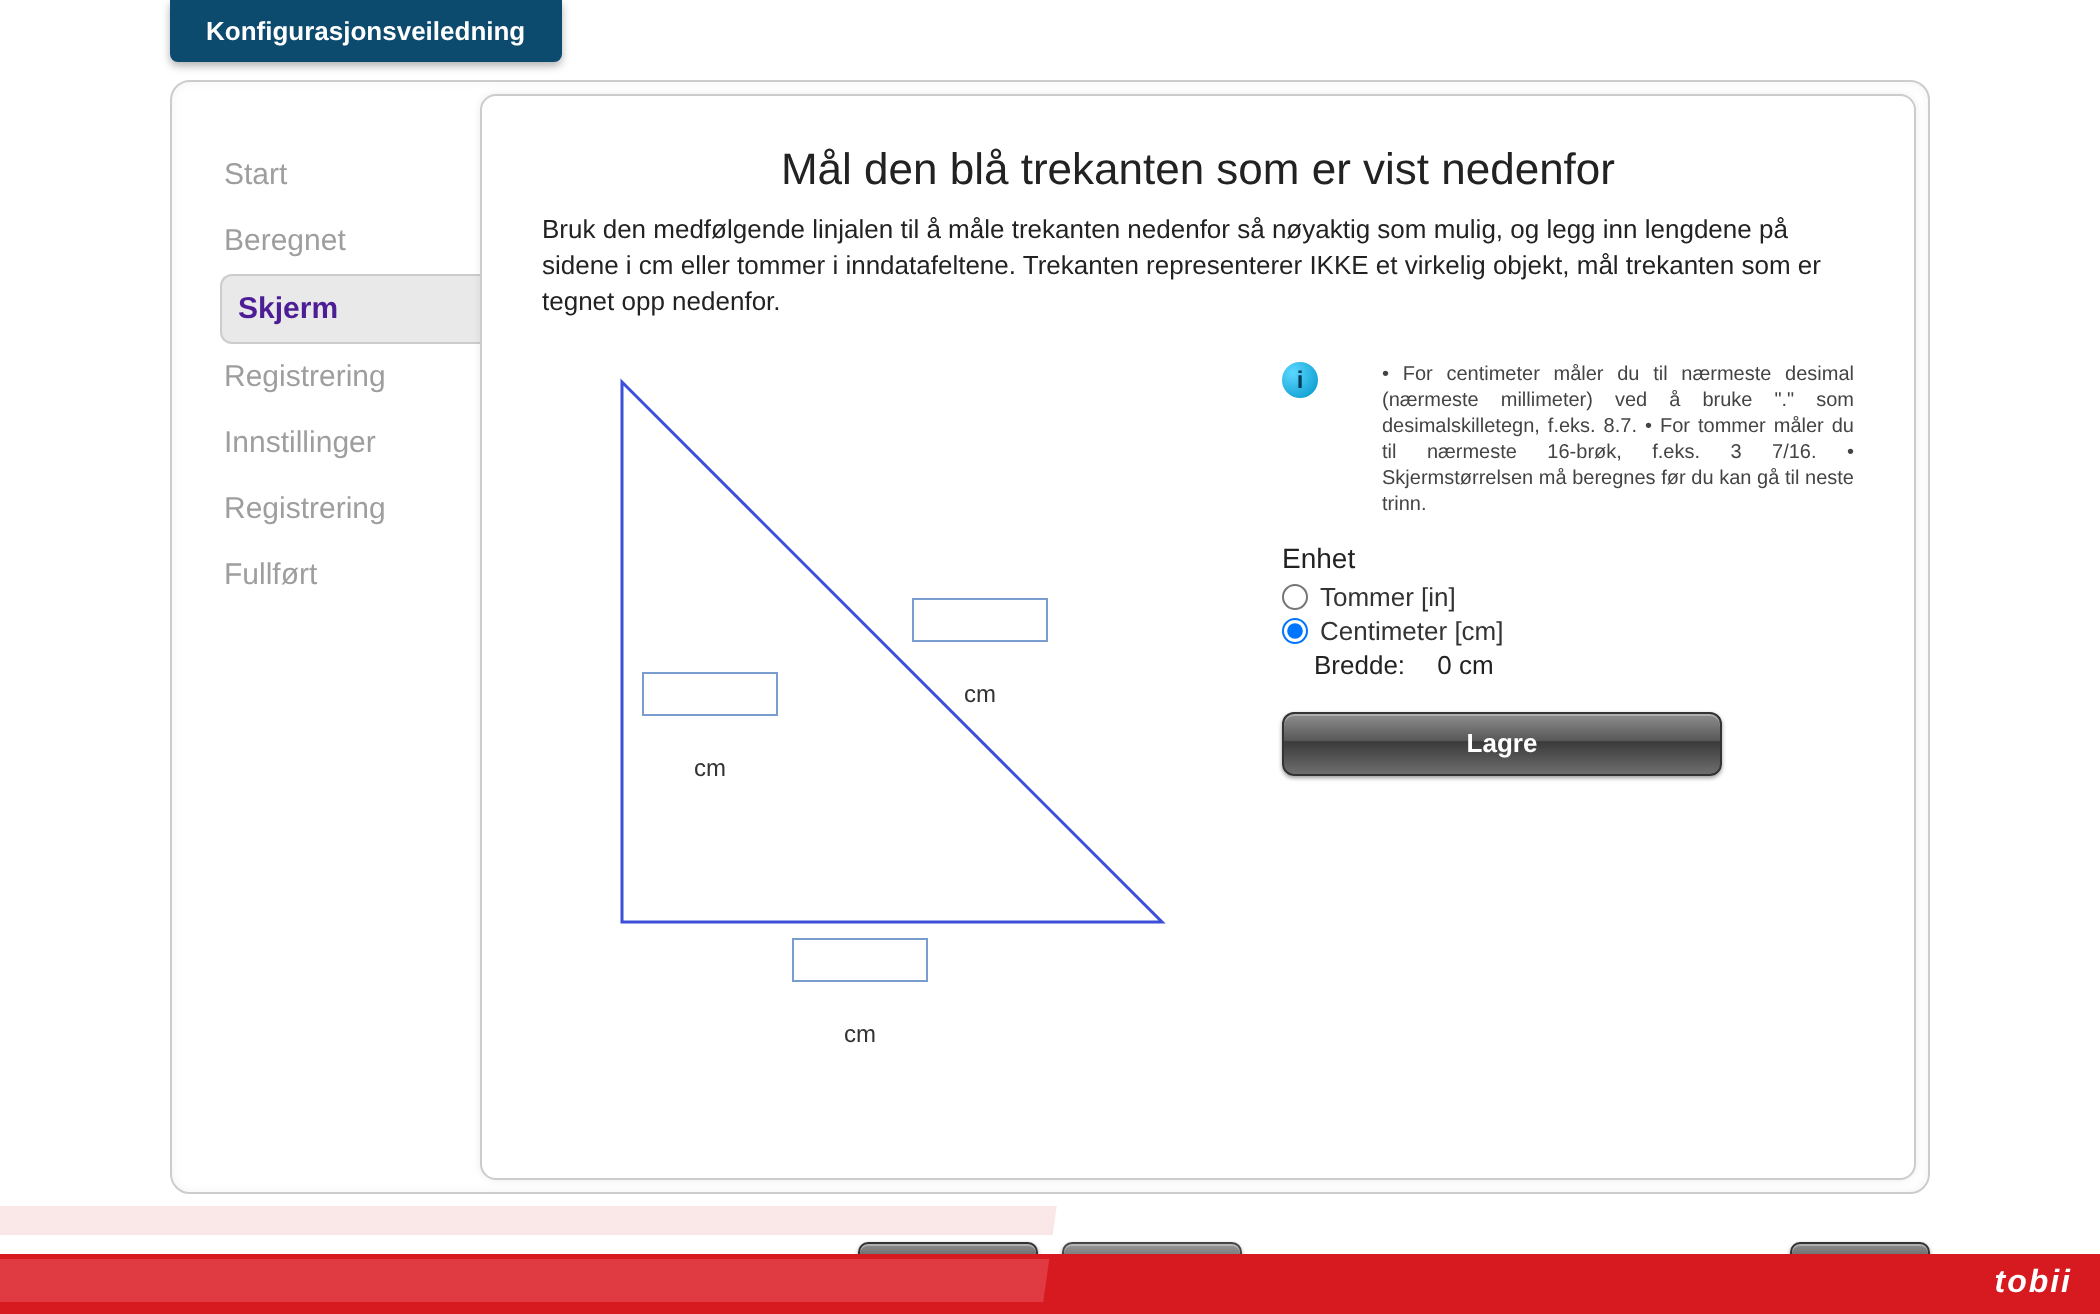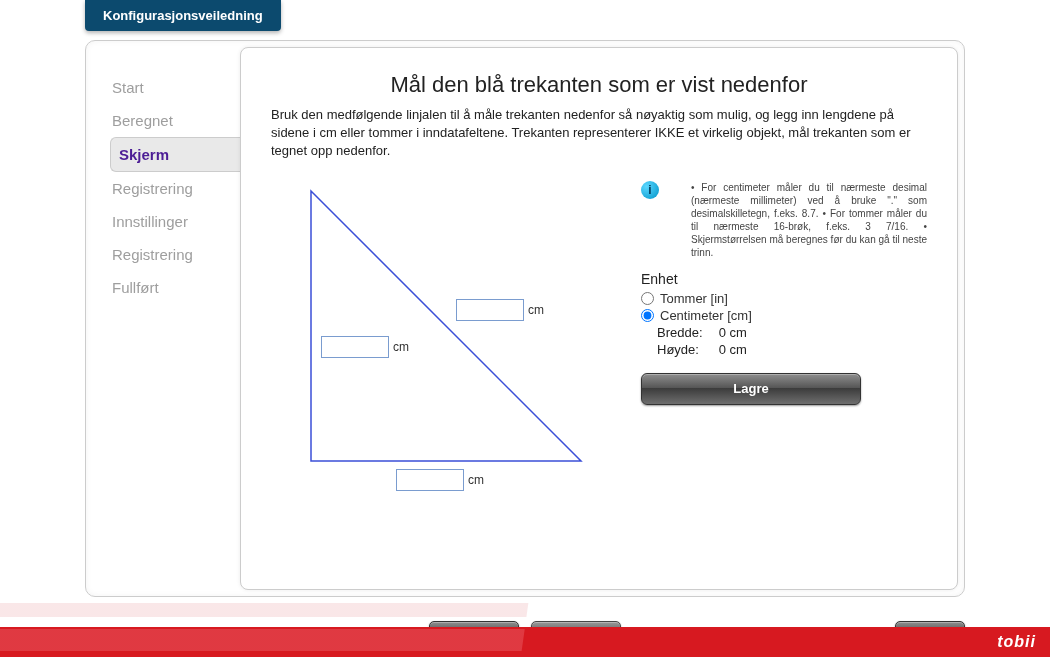--- a/index.html
+++ b/index.html
@@ -9,21 +9,21 @@
   .inner{display:flex;height:100%;}
   .sidebar{width:130px;padding:24px 0 0 18px;}
   .side-item{font-size:15px;color:#9e9e9e;padding:8px 0 8px 2px;cursor:pointer;}
   .side-item.active{color:#4c1d95;font-weight:bold;background:#e9e9e9;margin-right:-6px;padding-left:8px;border:1px solid #ccc;border-right:none;border-radius:6px 0 0 6px;}
   .content{flex:1;background:#fff;border:1px solid #ccc;border-radius:8px;padding:24px 30px 14px 30px;position:relative;box-shadow:0 0 4px rgba(0,0,0,.08);}
   h1{font-size:22px;margin:0 0 8px 0;font-weight:normal;color:#222;text-align:center;}
   .lead{font-size:13px;color:#222;margin:0 0 20px 0;line-height:1.4;}
   .body{display:flex;}
   .left{position:relative;width:350px;height:340px;}
   svg.triangle{position:absolute;top:0;left:20px;}
-  .field{position:absolute;display:flex;align-items:center;gap:4px;}
+  .field{position:absolute;display:flex;align-items:center;gap:19px;flex-direction:column;}
   .field input{width:60px;height:18px;border:1px solid #7a9ccf;font-size:12px;padding:1px 3px;}
   .unit{font-size:12px;color:#333;}
   .right{flex:1;padding-left:20px;}
   .info{display:flex;gap:6px;margin-bottom:12px;}
   .info-icon{width:18px;height:18px;border-radius:50%;background:radial-gradient(circle at 30% 30%,#5bd7ff,#0094c8);color:#003a5a;font-size:12px;font-weight:bold;display:flex;align-items:center;justify-content:center;flex-shrink:0;}
   .info-text{font-size:10px;color:#444;line-height:1.3;text-align:justify;margin-left:26px;}
   .section-label{font-size:14px;color:#222;margin:4px 0;}
   .radio-row{display:flex;align-items:center;gap:6px;font-size:13px;margin:2px 0;}
   .radio-row input{margin:0;}
   .calc-label{font-size:13px;color:#222;margin-top:14px;}
@@ -94,24 +94,20 @@
             </label>
             <label class="radio-row">
               <input type="radio" name="unit" checked="" style="">
               <span>Centimeter [cm]</span>
             </label>
 
             <div class="calc-row">
               <span>Bredde:</span>
               <span>0 cm</span>
             </div>
-            <div class="calc-row">
-              <span>Høyde:</span>
-              <span>0 cm</span>
-            </div>
 
             <button class="save-btn">Lagre</button>
           </div>
         </div>
       </div>
     </div>
   </div>
 
   <div class="nav-btns">
     <button class="nav-btn">&lt; Tilbake</button>

